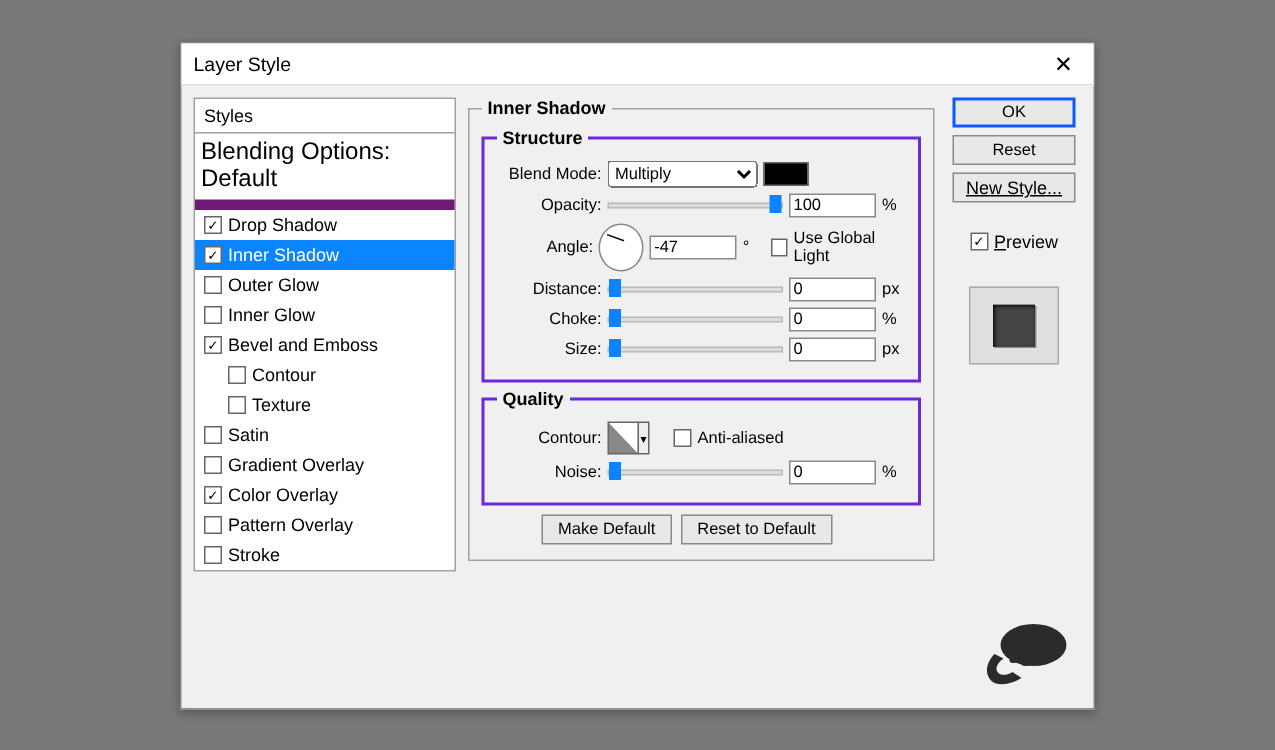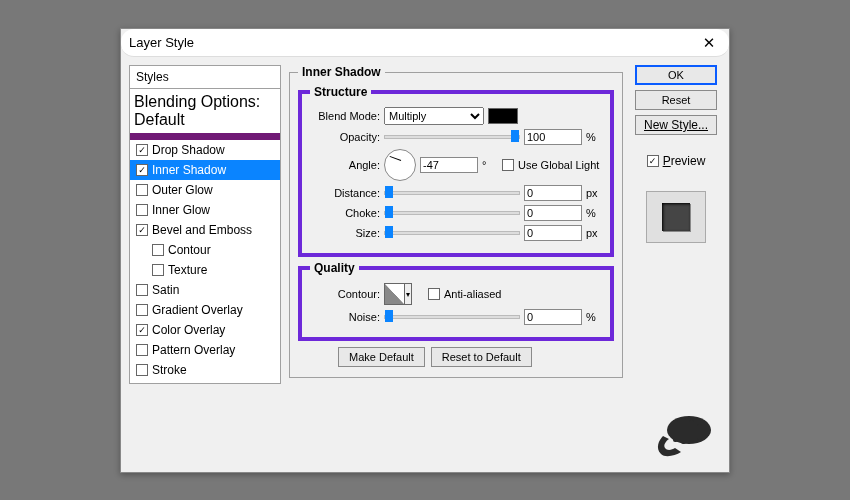--- a/index.html
+++ b/index.html
@@ -1,33 +1,33 @@
 <!DOCTYPE html>
 <html><head>
 <meta charset="utf-8">
 <style>
 * { box-sizing: border-box; margin: 0; padding: 0; font-family: "Segoe UI", Tahoma, sans-serif; font-size: 12px; }
 body { background: #787878; width: 850px; height: 500px; position: relative; }
 .dialog { position: absolute; left: 120px; top: 28px; width: 610px; height: 445px; background: #f0f0f0; border: 1px solid #888; box-shadow: 0 2px 6px rgba(0,0,0,0.3); }
-.titlebar { height: 28px; background: #fff; display: flex; align-items: center; justify-content: space-between; padding: 0 8px; border-bottom: 1px solid #ddd; border-radius: 13px; }
+.titlebar { height: 28px; background: #fff; display: flex; align-items: center; justify-content: space-between; padding: 0 8px; border-bottom: 1px solid #ddd; }
 .titlebar span { font-size: 13px; }
 .close { width: 24px; height: 24px; display: flex; align-items: center; justify-content: center; font-size: 15px; cursor: pointer; }
 .body { display: flex; padding: 8px; gap: 8px; }
-.styles-panel { width: 152px; border: 1px solid #a0a0a0; background: #fff; }
+.styles-panel { width: 175px; border: 1px solid #a0a0a0; background: #fff; }
 .styles-head { padding: 4px 6px; border-bottom: 1px solid #a0a0a0; font-size: 12px; }
 .blend-head { padding: 4px 4px; border-bottom: 7px solid #701a75; font-size: 16px; }
 .style-item { padding: 3px 6px; display: flex; align-items: center; gap: 4px; cursor: pointer; }
 .style-item.selected { background: #0a84ff; color: #fff; }
 .style-item.indent { padding-left: 22px; }
 .chk { width: 12px; height: 12px; border: 1px solid #666; background: #fff; display: inline-flex; align-items: center; justify-content: center; font-size: 9px; color: #000; }
 .chk.on::after { content: "✓"; }
 .center { flex: 1; }
 fieldset { border: 1px solid #a0a0a0; margin-bottom: 6px; padding: 6px 8px 10px; }
 fieldset > legend { padding: 0 4px; font-size: 12px; font-weight: bold; }
-.inner-fs { border: 4px solid #6d28d9; padding: 4px 8px 8px; margin-bottom: 4px; }
+.inner-fs { border: 2px solid #6d28d9; padding: 4px 8px 8px; margin-bottom: 4px; }
 .inner-fs > legend { font-weight: bold; }
 .row { display: flex; align-items: center; margin: 4px 0; gap: 4px; }
 .lbl { width: 70px; text-align: right; font-size: 11px; }
 select { font-size: 11px; height: 18px; }
 .swatch { width: 30px; height: 16px; background: #000; border: 1px solid #666; display: inline-block; }
 .slider-track { position: relative; height: 4px; background: #ddd; border: 1px solid #bbb; flex: 1; }
 .slider-thumb { position: absolute; top: -6px; width: 8px; height: 12px; background: #0a84ff; }
 input.num { width: 58px; height: 16px; font-size: 11px; text-align: left; padding: 0 2px; border: 1px solid #888; }
 .unit { font-size: 11px; width: 16px; }
 .angle-dial { width: 32px; height: 32px; border: 1px solid #888; border-radius: 50%; background: #fff; position: relative; display: inline-block; }

